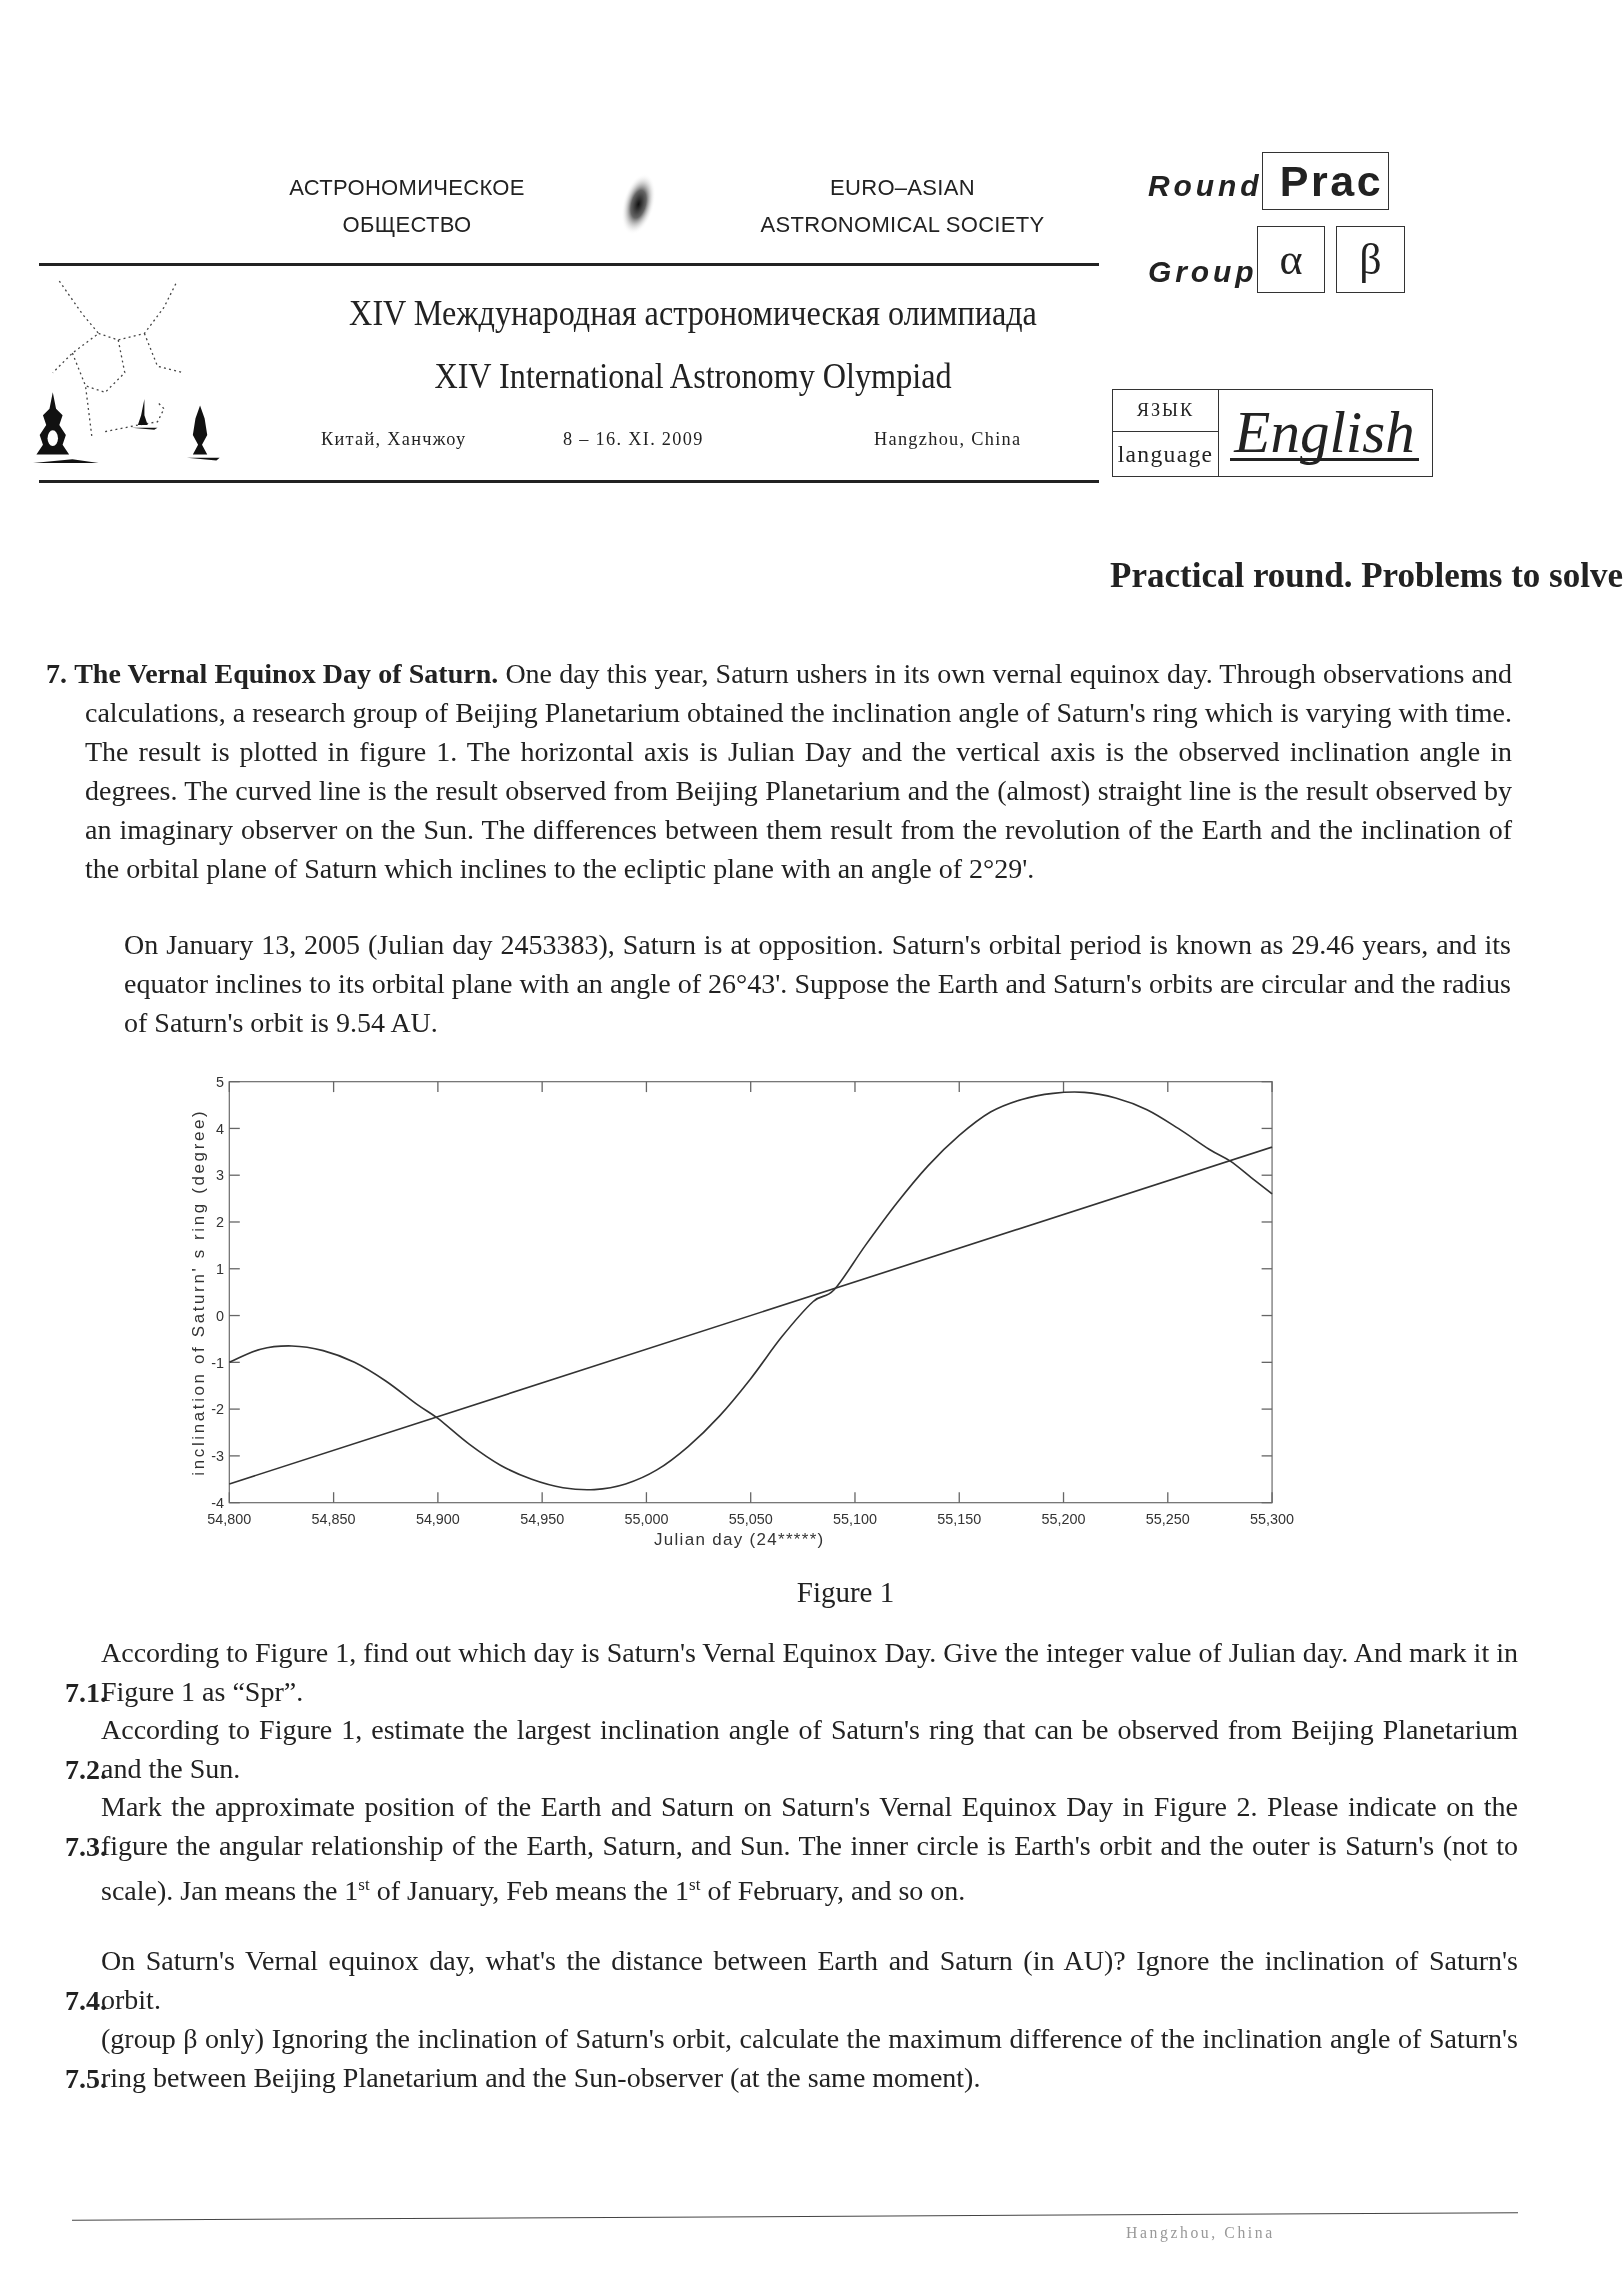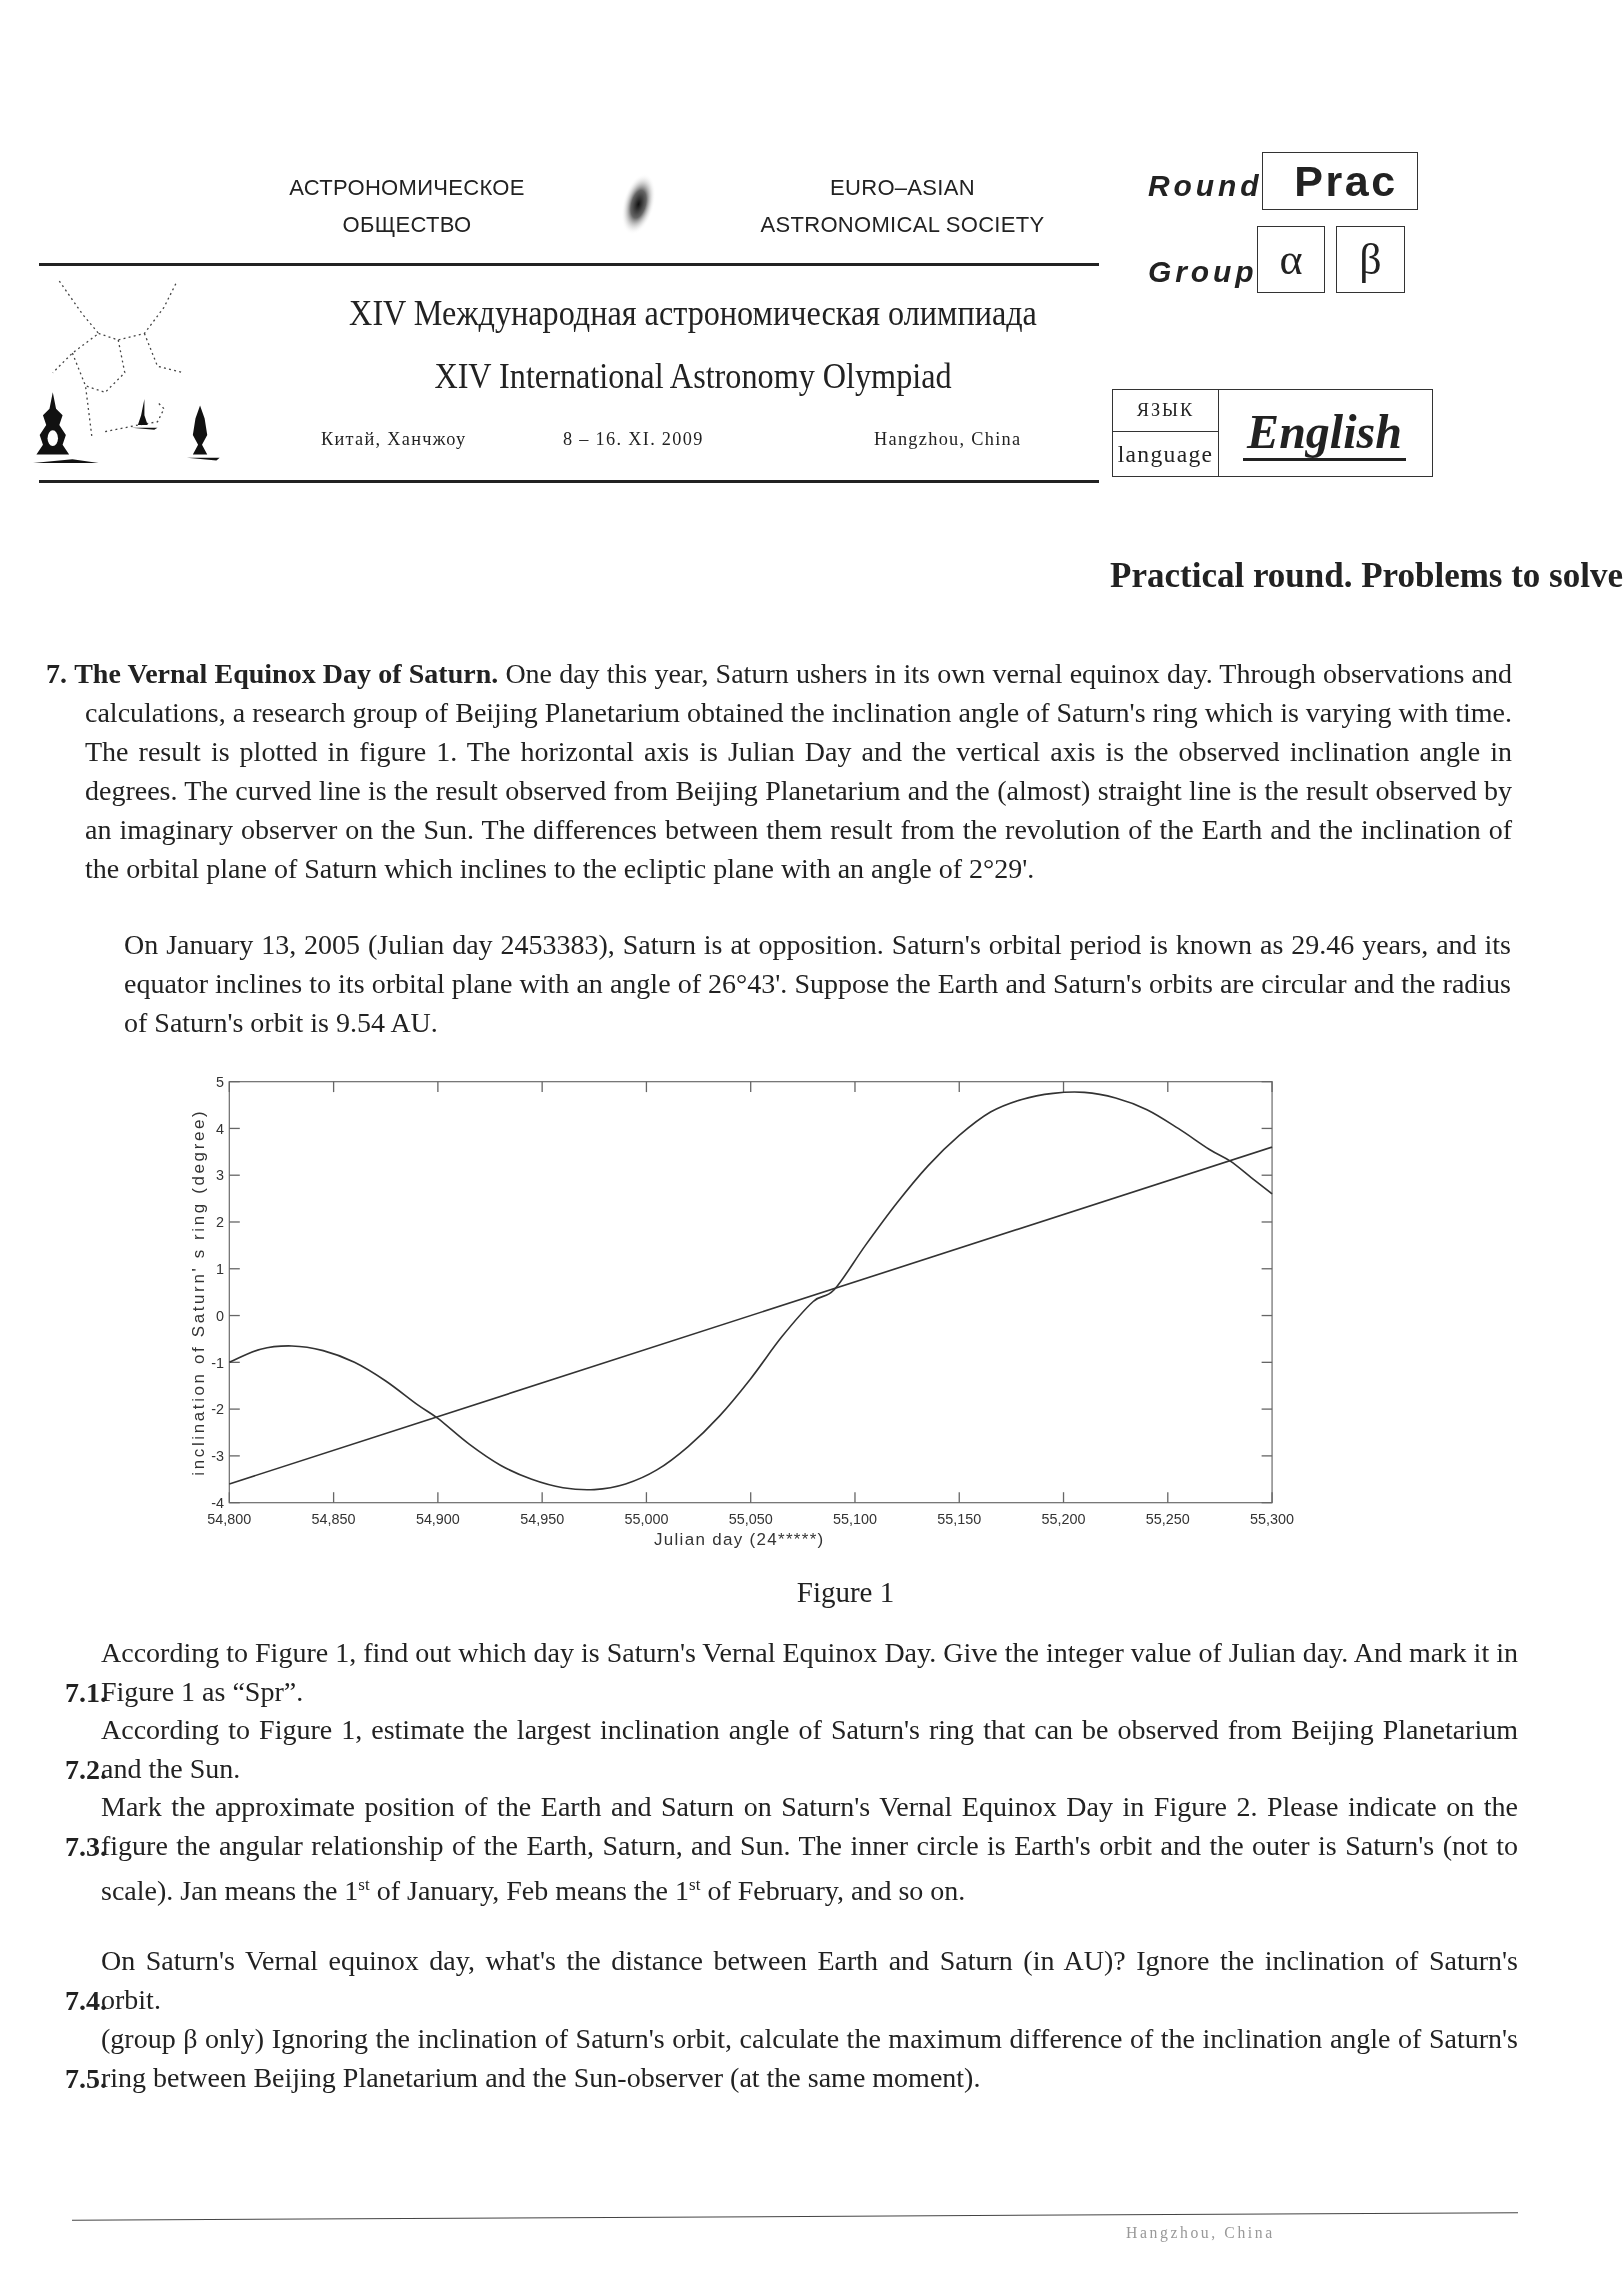--- a/index.html
+++ b/index.html
@@ -71,36 +71,36 @@
 <div class="abs title-line" style="left:281px;top:294px;width:824px;">XIV Международная астрономическая олимпиада</div>
 <div class="abs title-line" style="left:281px;top:357px;width:824px;">XIV International Astronomy Olympiad</div>
 
 <div class="abs meta-line" style="left:321px;top:429px;">Китай, Ханчжоу</div>
 <div class="abs meta-line" style="left:563px;top:429px;text-align:center;">8 – 16. XI. 2009</div>
 <div class="abs meta-line" style="left:874px;top:429px;">Hangzhou, China</div>
 
 <div class="rule" style="left:39px;top:480px;width:1060px;"></div>
 
 <div class="abs label-it" style="left:1148px;top:169px;">Round</div>
-<div class="box sans" style="left:1262px;top:152px;width:156px;height:58px;font-size:43px;font-weight:bold;letter-spacing:2.6px;padding-left:12px;">
+<div class="box sans" style="left:1262px;top:152px;width:127px;height:58px;font-size:43px;font-weight:bold;letter-spacing:2.6px;padding-left:12px;">
   <span>Prac</span>
 </div>
 <div class="abs label-it" style="left:1148px;top:255px;">Group</div>
 <div class="box" style="left:1257px;top:226px;width:68px;height:67px;font-size:44px;">
   <span>α</span>
 </div>
 <div class="box" style="left:1336px;top:226px;width:69px;height:67px;font-size:44px;">
   <span>β</span>
 </div>
 
 <div class="abs" style="left:1112px;top:389px;width:321px;height:88px;border:1.3px solid #333;box-sizing:border-box;">
   <div class="abs" style="left:0;top:0;width:105px;height:41px;border-right:1.3px solid #333;border-bottom:1.3px solid #333;display:flex;align-items:center;justify-content:center;font-size:18.3px;letter-spacing:2px;">ЯЗЫК</div>
   <div class="abs" style="left:0;top:41px;width:105px;height:46px;border-right:1.3px solid #333;display:flex;align-items:center;justify-content:center;font-size:23.6px;letter-spacing:1.3px;">language</div>
   <div class="abs" style="left:105px;top:0;width:213px;height:86px;display:flex;align-items:center;justify-content:center;">
-    <span style="font-size:48px;font-weight:bold;font-style:italic;border-bottom:3.9px solid #222;line-height:52px;padding:0 3.9px;">English</span>
+    <span style="font-size:59px;font-weight:normal;font-style:italic;border-bottom:3.9px solid #222;line-height:52px;padding:0 3.9px;">English</span>
   </div>
 </div>
 
 <div class="abs heading" style="left:0;top:556px;width:1623px;">Practical round. Problems to solve</div>
 
 <div class="abs para" style="left:85px;top:654px;width:1427px;">
   <span style="font-weight:bold;margin-left:-39px;">7.</span>
   <span style="font-weight:bold;">The Vernal Equinox Day of Saturn.</span>
   <span>One day this year, Saturn ushers in its own vernal equinox day. Through observations and calculations, a research group of Beijing Planetarium obtained the inclination angle of Saturn's ring which is varying with time. The result is plotted in figure 1. The horizontal axis is Julian Day and the vertical axis is the observed inclination angle in degrees. The curved line is the result observed from Beijing Planetarium and the (almost) straight line is the result observed by an imaginary observer on the Sun. The differences between them result from the revolution of the Earth and the inclination of the orbital plane of Saturn which inclines to the ecliptic plane with an angle of 2°29'.</span>
 </div>

